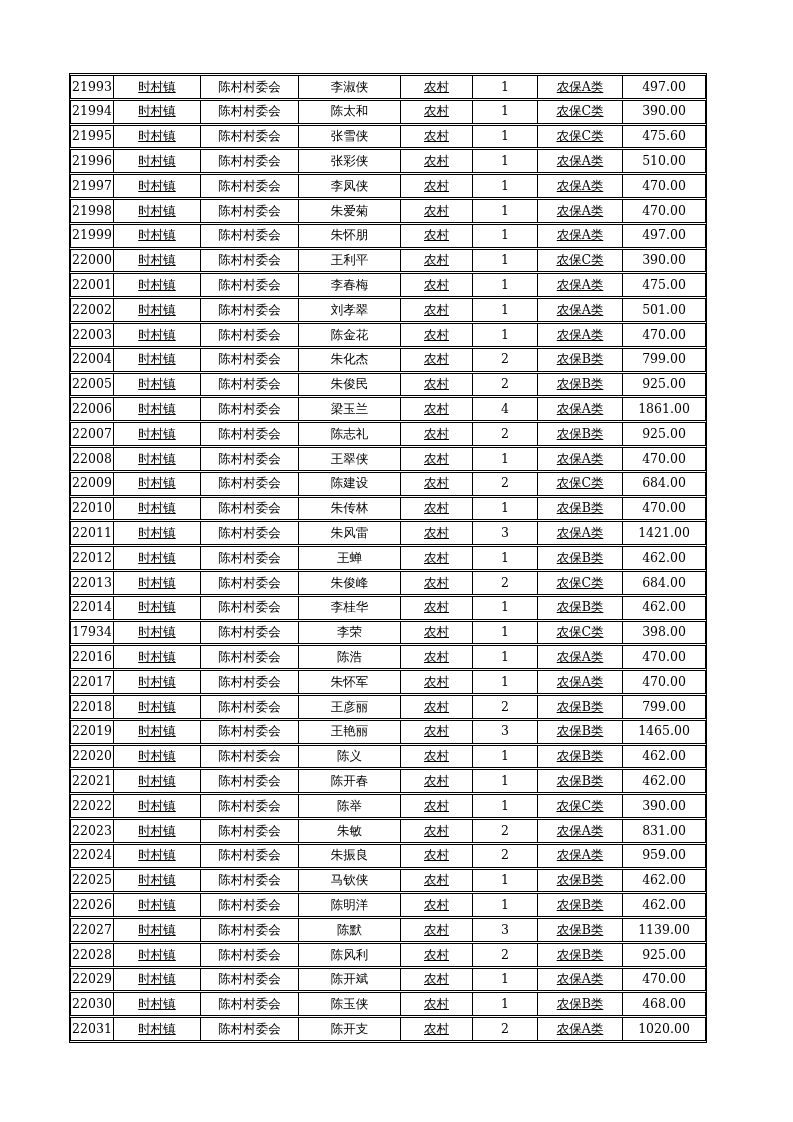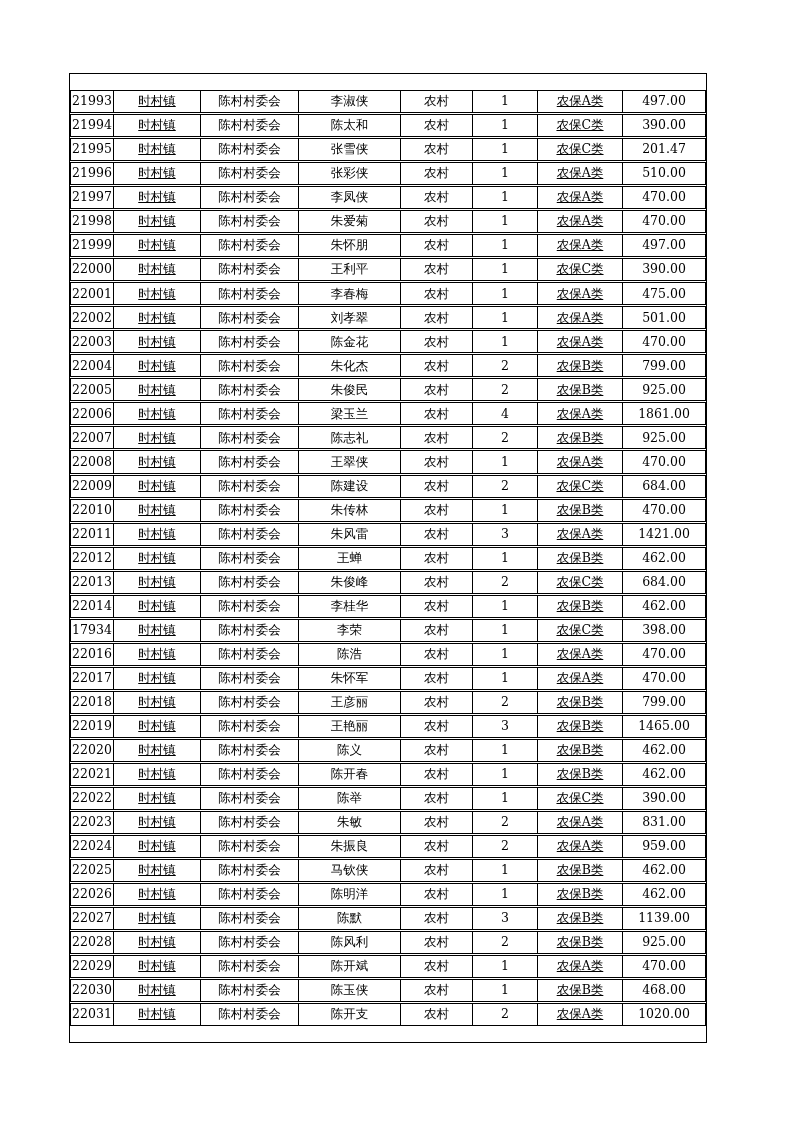--- a/index.html
+++ b/index.html
@@ -20,21 +20,21 @@
     position: absolute;
     left: 69px;
     top: 73px;
     width: 638px;
     height: 970px;
     box-sizing: border-box;
     border: 1px solid #000000;
     display: flex;
     flex-direction: column;
     gap: 1px;
-    padding: 16px 0;
+    padding: 1px 0;
     background: #ffffff;
   }
   .row {
     flex: 1 1 0;
     display: flex;
     box-sizing: border-box;
     border: 1px solid #000000;
     min-height: 0;
   }
   .cell {
@@ -46,21 +46,21 @@
     font-size: 12.5px;
     line-height: 1;
     white-space: nowrap;
     overflow: hidden;
   }
   .cell:last-child { border-right: none; }
   .col0 { width: 43px; }
   .col1 { width: 87px; text-decoration: underline; }
   .col2 { width: 98px; text-align: center; }
   .col3 { width: 102px; }
-  .col4 { width: 72px; }
+  .col4 { width: 72px; text-decoration: underline; }
   .col5 { width: 65px; }
   .col6 { width: 85px; text-decoration: underline; }
   .col7 { flex: 1 1 0; }
 </style>
 </head>
 <body>
 
 <div class="page">
   <div class="table-wrap">
 
@@ -85,21 +85,21 @@
         <div class="cell col7">390.00</div>
       </div>
       <div class="row">
         <div class="cell col0">21995</div>
         <div class="cell col1">时村镇</div>
         <div class="cell col2">陈村村委会</div>
         <div class="cell col3">张雪侠</div>
         <div class="cell col4">农村</div>
         <div class="cell col5">1</div>
         <div class="cell col6">农保C类</div>
-        <div class="cell col7">201.47</div>
+        <div class="cell col7">475.60</div>
       </div>
       <div class="row">
         <div class="cell col0">21996</div>
         <div class="cell col1">时村镇</div>
         <div class="cell col2">陈村村委会</div>
         <div class="cell col3">张彩侠</div>
         <div class="cell col4">农村</div>
         <div class="cell col5">1</div>
         <div class="cell col6">农保A类</div>
         <div class="cell col7">510.00</div>

